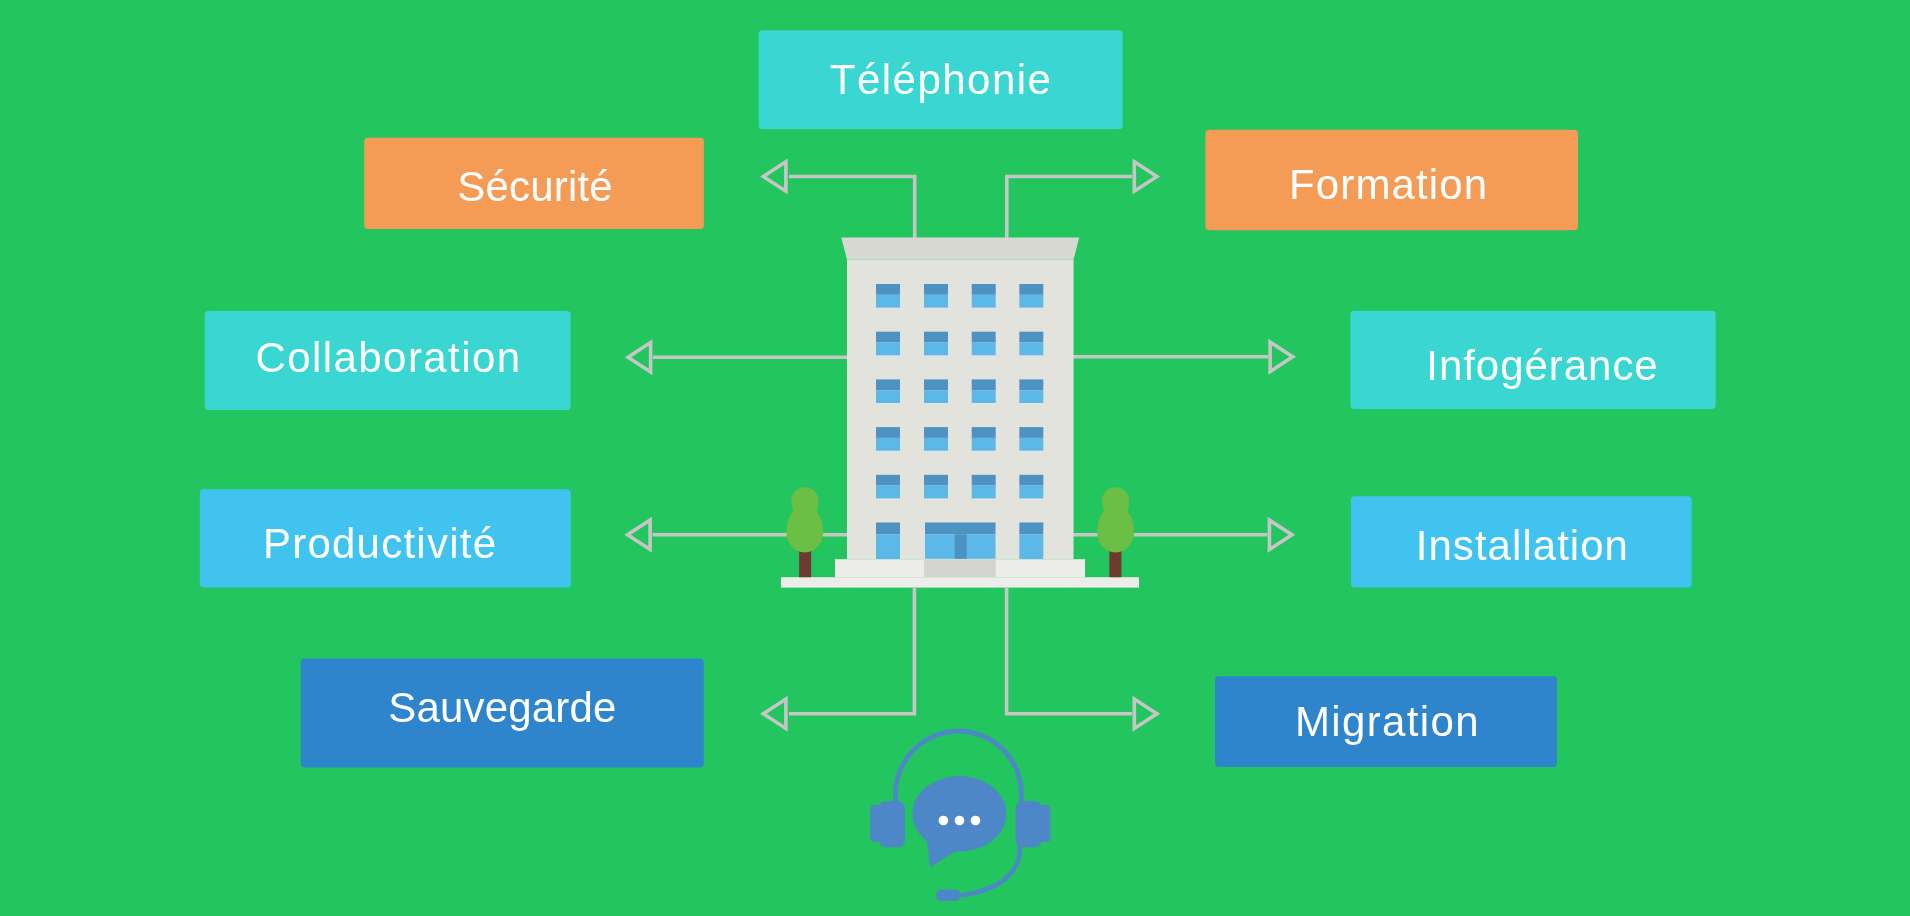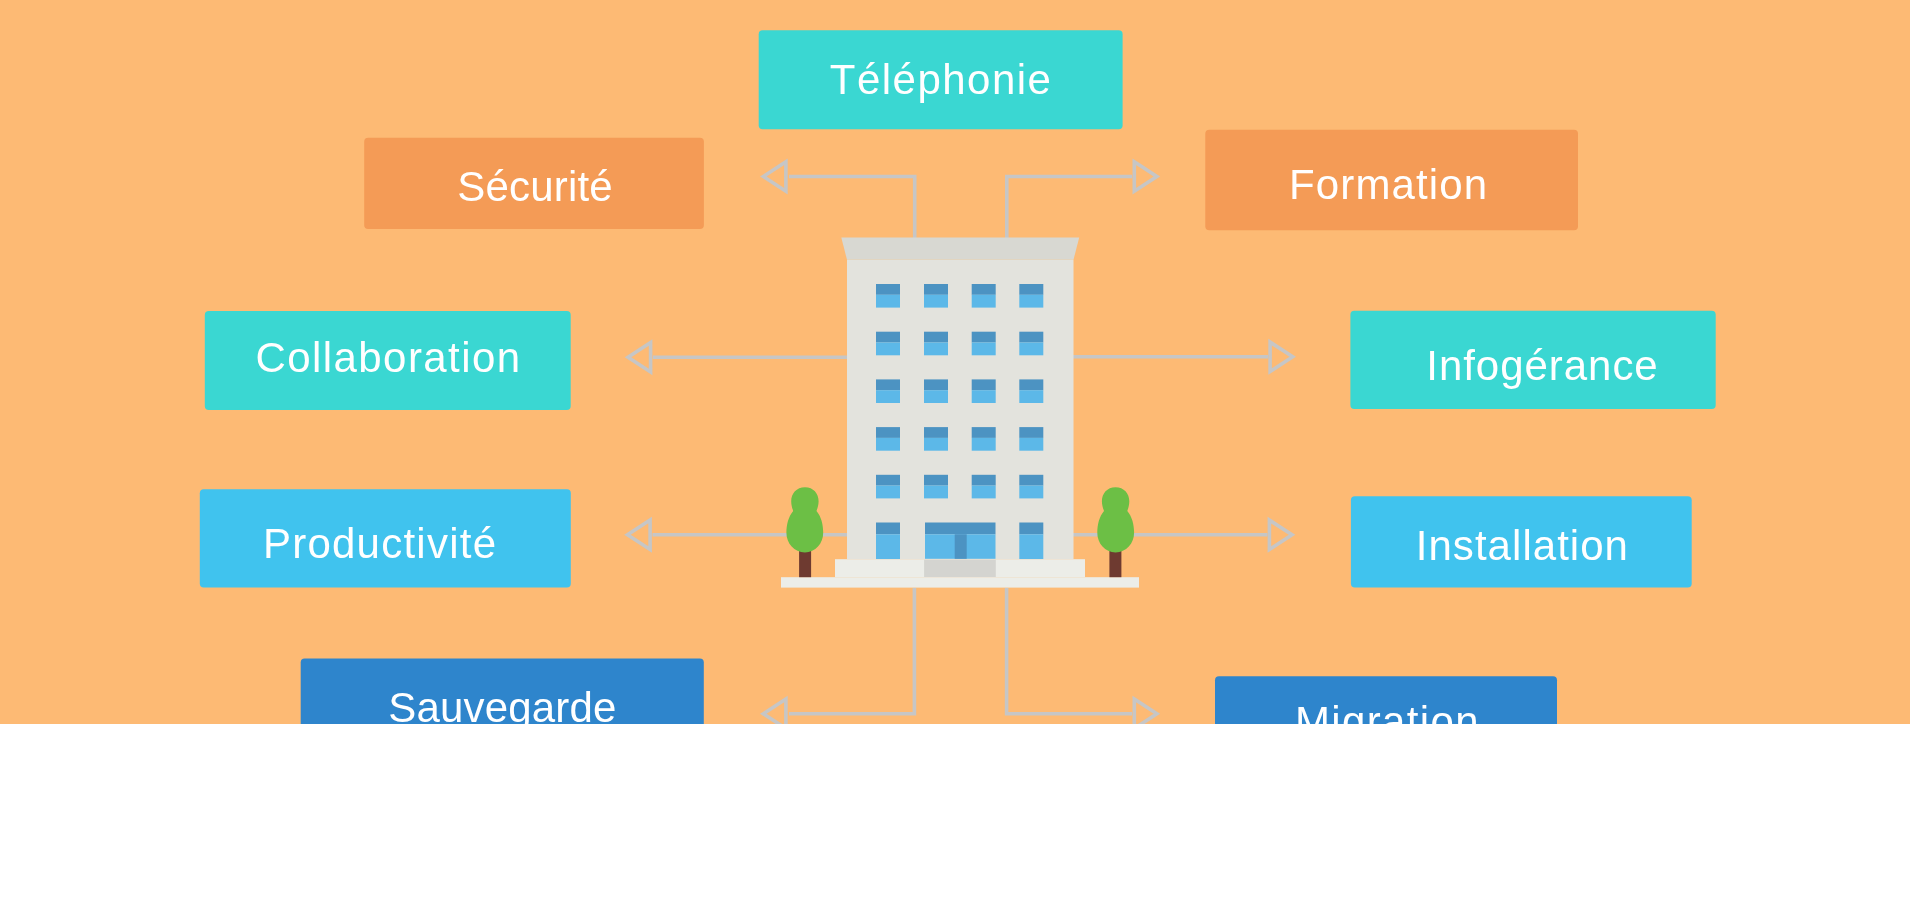--- a/index.html
+++ b/index.html
@@ -1,16 +1,16 @@
 <!DOCTYPE html>
 <html><head>
 <meta charset="utf-8">
 <style>
   html,body{margin:0;padding:0;background:#ffffff;}
-  #stage{position:relative;width:1910px;height:724px;background:#fdba74;overflow:hidden;}
+  #stage{position:relative;width:1910px;height:916px;background:#22c55e;overflow:hidden;}
   svg{display:block;}
   text{font-family:"Liberation Sans", sans-serif;fill:#ffffff;}
 </style>
 </head>
 <body>
 <div id="stage">
 <svg width="1910" height="916" viewBox="0 0 1910 916">
 
   <g stroke="#c6c6c6" stroke-width="3.6" fill="none">
 

